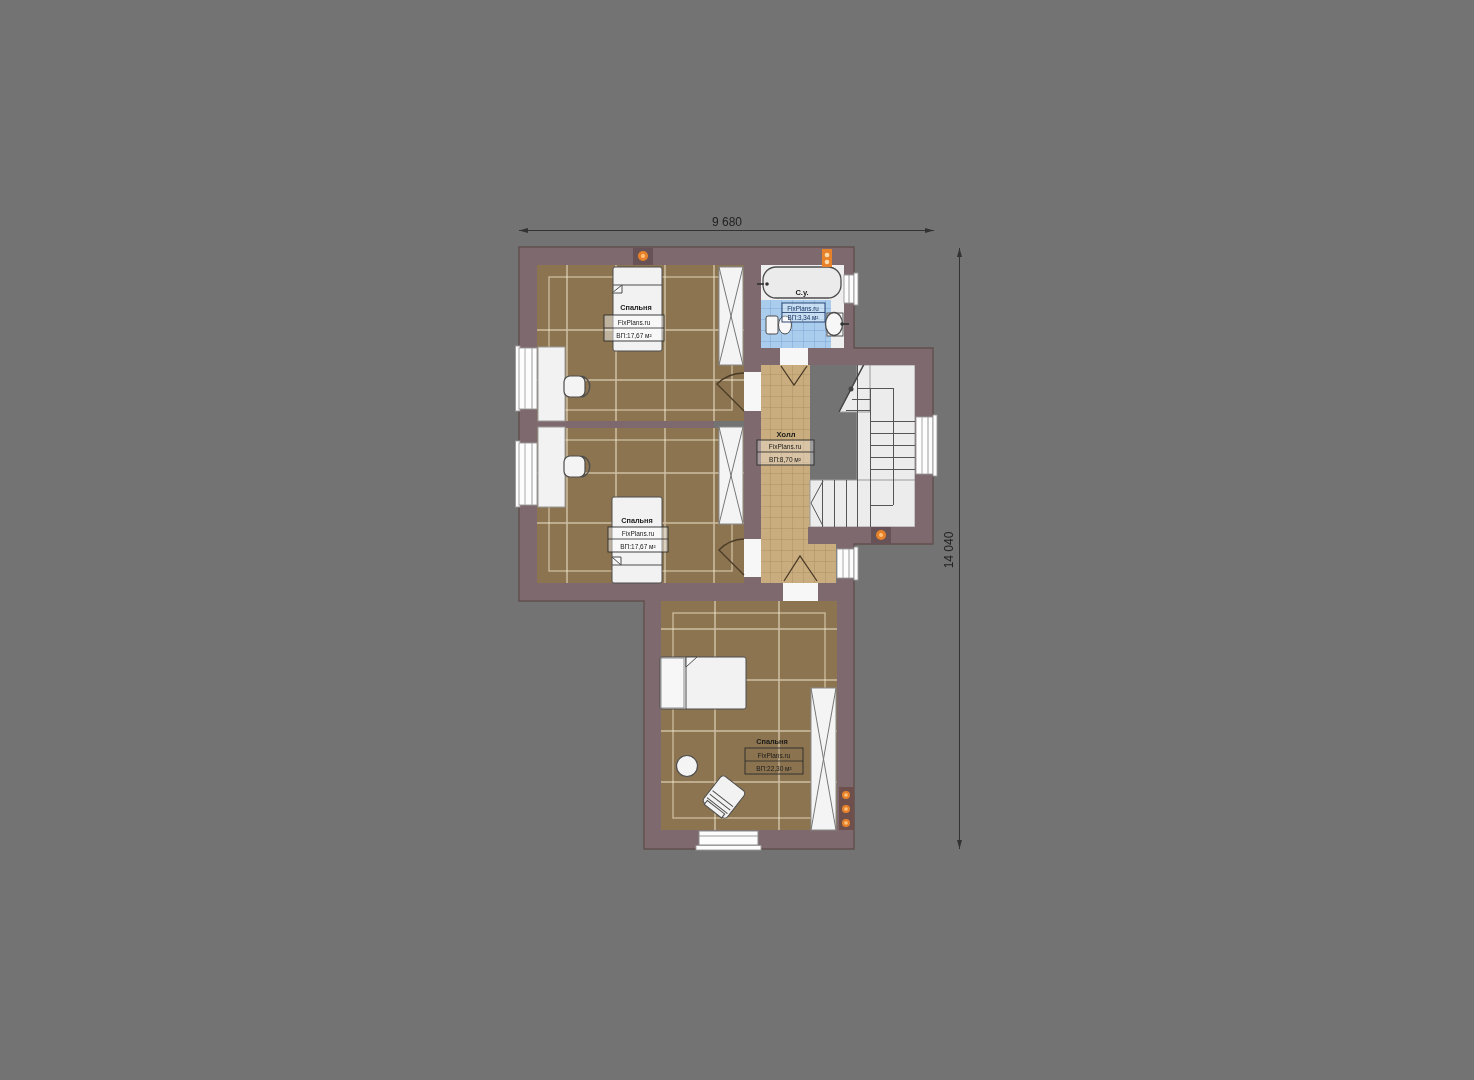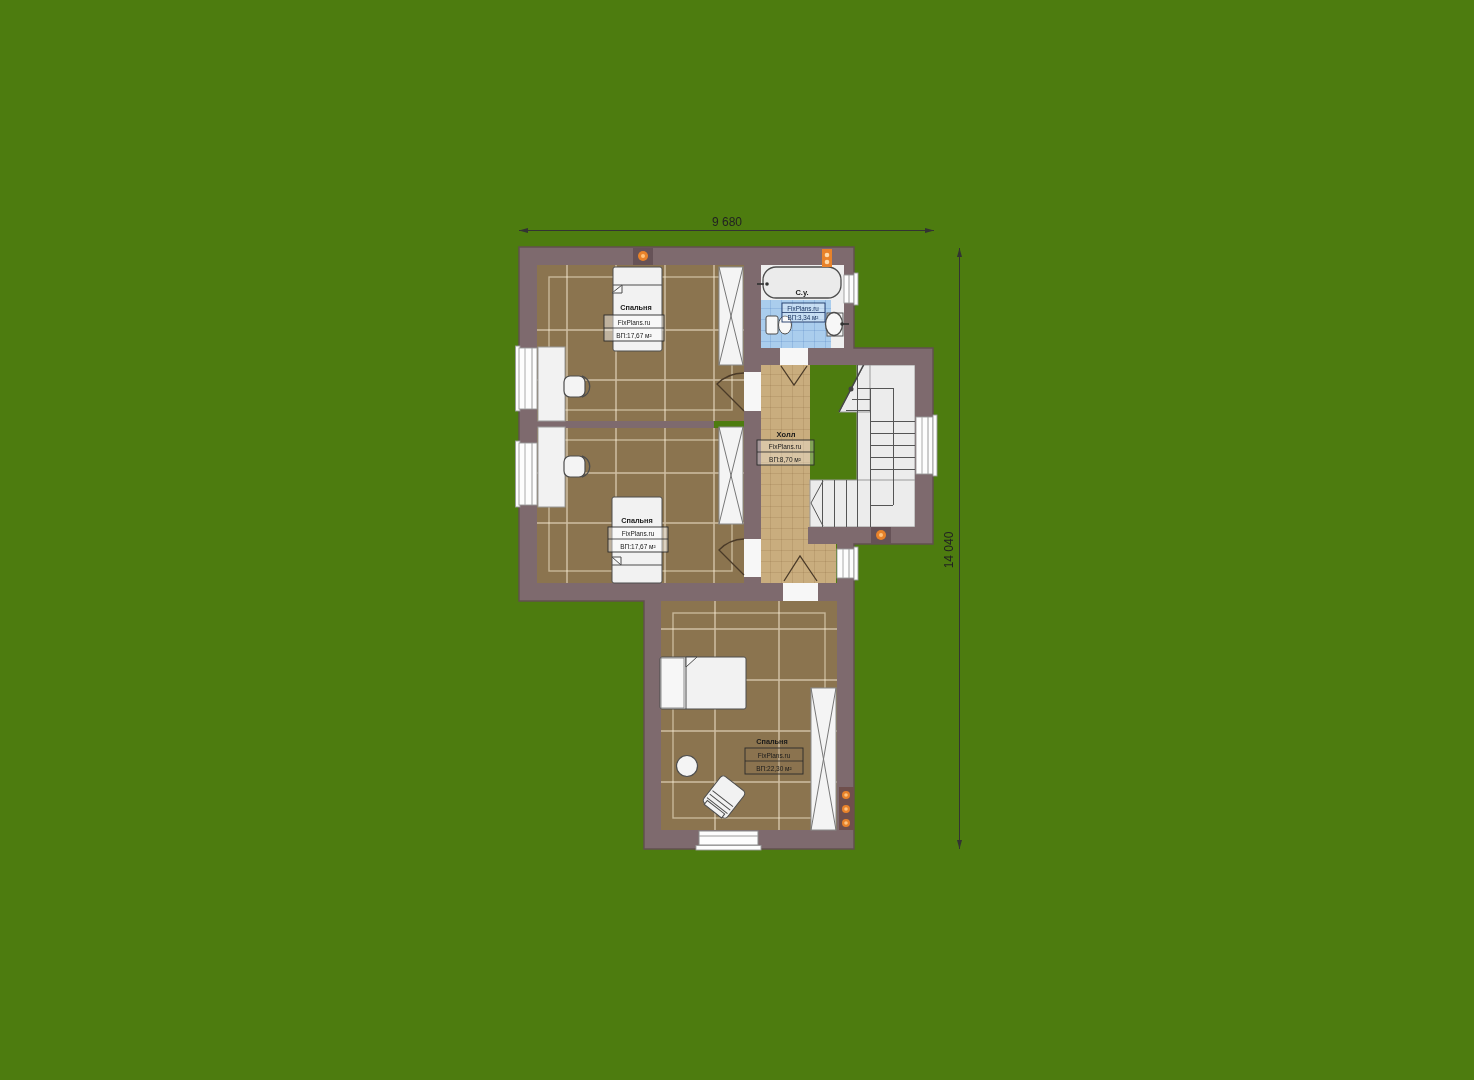--- a/index.html
+++ b/index.html
@@ -1,16 +1,16 @@
 <!DOCTYPE html>
 <html><head>
 <meta charset="utf-8">
 <style>
   html,body{margin:0;padding:0;background:#ffffff;}
-  .page{width:1474px;height:1080px;position:relative;background:#4d7c0f;overflow:hidden;text-align:center;}
+  .page{width:1474px;height:1080px;position:relative;background:#737373;overflow:hidden;text-align:center;}
   text{font-family:"Liberation Sans",sans-serif;}
 </style>
 </head>
 <body>
 <div class="page">
 <svg width="1474" height="1080" viewBox="0 0 1474 1080">
 <defs>
   <pattern id="hallTile" width="11" height="11" patternUnits="userSpaceOnUse">
     <rect width="11" height="11" fill="#c9ad7e"></rect>
     <path d="M0,0H11M0,0V11" stroke="rgba(120,85,45,0.33)" stroke-width="1" fill="none"></path>

